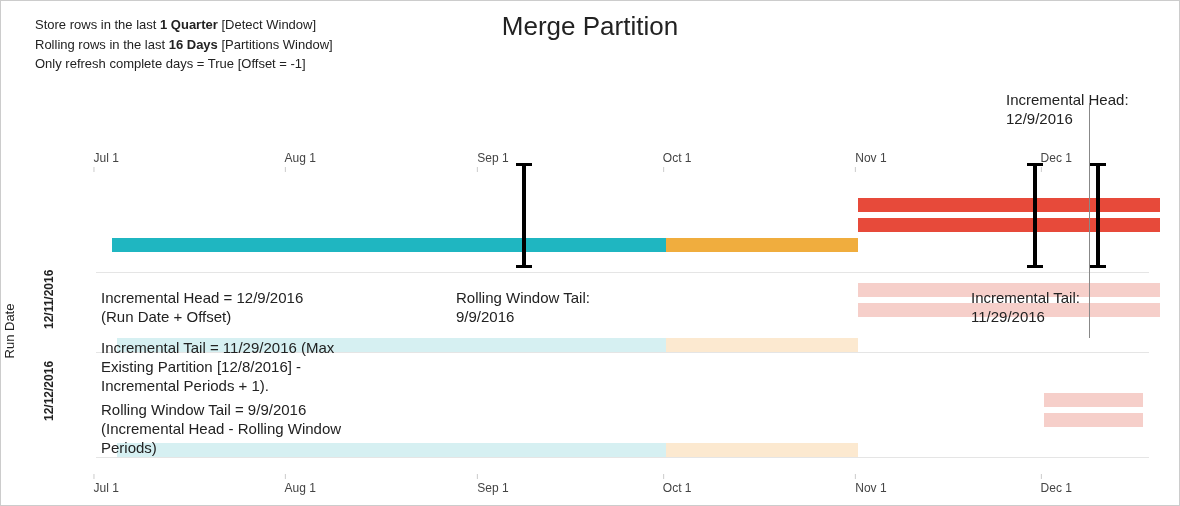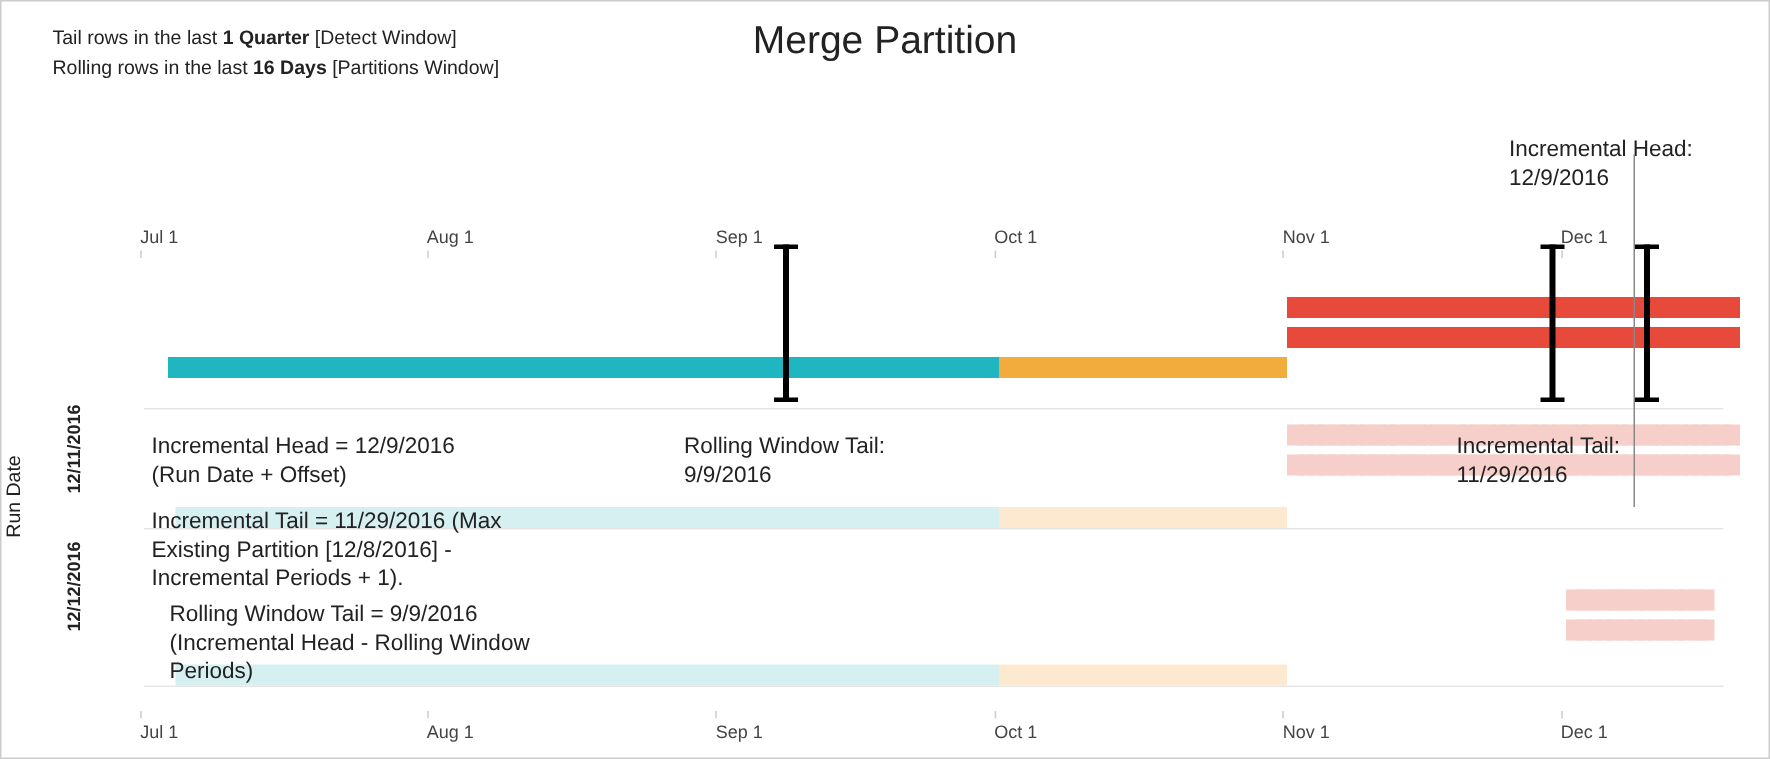--- a/index.html
+++ b/index.html
@@ -36,22 +36,23 @@
   .thinline { position: absolute; width: 1px; background: #888; z-index: 1; }
   .ann { position: absolute; font-size: 15px; line-height: 1.25; }
   .run-label { position: absolute; left: 48px; transform: translateY(-50%) rotate(-90deg); transform-origin: left center; font-size: 12px; font-weight: 700; }
 </style>
 </head>
 <body>
 
 <div class="title">Merge Partition</div>
 
 <div class="settings">
-  <div><span>Tail rows in the last </span><b>1 Quarter</b><span> [Detect Window]</span></div>
+  <div><span>Store rows in the last </span><b>1 Quarter</b><span> [Detect Window]</span></div>
   <div><span>Rolling rows in the last </span><b>16 Days</b><span> [Partitions Window]</span></div>
+  <div>Only refresh complete days = True [Offset = -1]</div>
 </div>
 
 <div class="y-axis-label">Run Date</div>
 
 <div class="ticks-top">
   <span class="tick" style="left:0%">Jul 1</span>
   <span class="tick" style="left:18.2%">Aug 1</span>
   <span class="tick" style="left:36.5%">Sep 1</span>
   <span class="tick" style="left:54.1%">Oct 1</span>
   <span class="tick" style="left:72.4%">Nov 1</span>
@@ -303,19 +304,19 @@
 <div class="run-label" style="top:328px">12/11/2016</div>
 <div class="run-label" style="top:420px">12/12/2016</div>
 
 <div class="ann" style="top: 90px; left: 1005px; text-align: left; white-space: pre-line;">Incremental Head:
 12/9/2016</div>
 <div class="ann" style="top: 288px; left: 100px; width: 300px; white-space: pre-line;">Incremental Head = 12/9/2016
 (Run Date + Offset)</div>
 <div class="ann" style="top: 338px; left: 100px; width: 300px; white-space: pre-line;">Incremental Tail = 11/29/2016 (Max
 Existing Partition [12/8/2016] -
 Incremental Periods + 1).</div>
-<div class="ann" style="top: 400px; left: 112px; width: 300px; white-space: pre-line;">Rolling Window Tail = 9/9/2016
+<div class="ann" style="top: 400px; left: 100px; width: 300px; white-space: pre-line;">Rolling Window Tail = 9/9/2016
 (Incremental Head - Rolling Window
 Periods)</div>
 <div class="ann" style="top: 288px; left: 455px; white-space: pre-line;">Rolling Window Tail:
 9/9/2016</div>
 <div class="ann" style="top: 288px; left: 970px; white-space: pre-line;">Incremental Tail:
 11/29/2016</div>
 
 </body></html>

